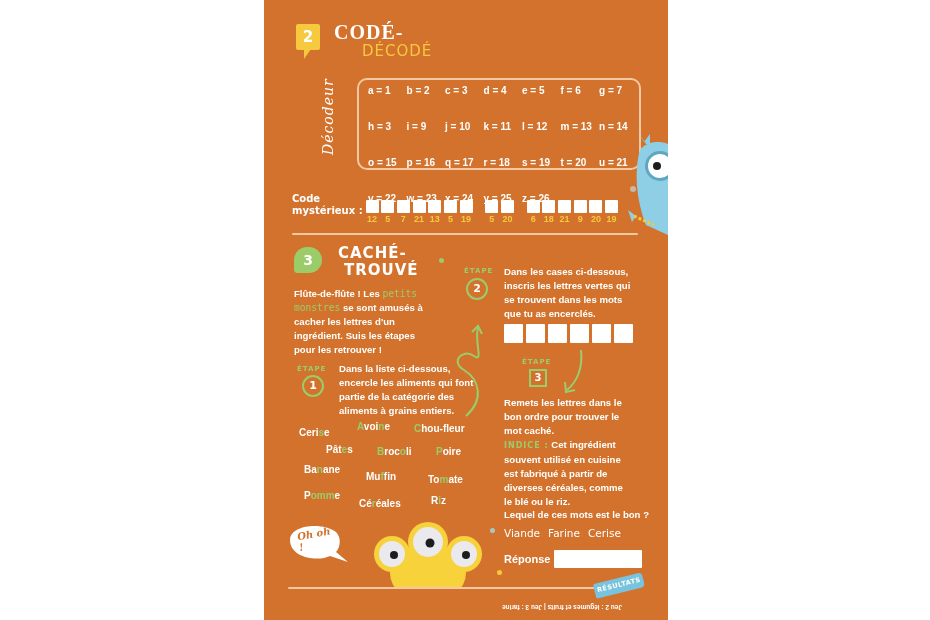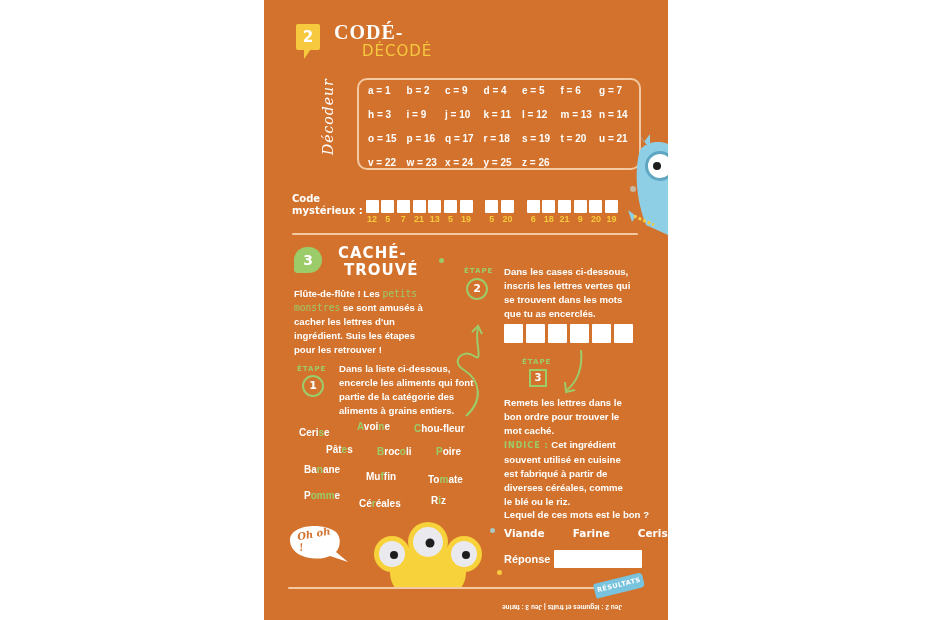--- a/index.html
+++ b/index.html
@@ -8,21 +8,21 @@
   .abs { position:absolute; }
   .num-badge { position:absolute; left:32px; top:24px; width:24px; height:26px; background:#f6c93e; border-radius:2px; color:#fff; font-weight:bold; font-size:15px; text-align:center; line-height:26px; }
   .num-badge:after { content:""; position:absolute; left:8px; bottom:-9px; border-left:0 solid transparent; border-right:7px solid transparent; border-top:10px solid #f6c93e; }
   .title-1 { position:absolute; left:70px; top:22px; font-weight:bold; font-size:20px; letter-spacing:1px; color:#fff; line-height:20px; font-family:Liberation Serif, serif; }
   .title-2 { position:absolute; left:86px; top:43px; font-weight:normal; font-size:15px; letter-spacing:1px; color:#f6c93e; line-height:16px;margin-left:12px; }
   .intro { position:absolute; left:172px; top:25px; width:222px; font-size:9.6px; line-height:14px; color:#fff; font-weight:bold; font-family:"Liberation Sans", sans-serif; }
   .yellow-script { color:#f6c93e; font-family:"DejaVu Sans Mono", monospace; font-weight:normal; }
   .green-script { color:#9ccb6a; font-family:"DejaVu Sans Mono", monospace; font-weight:normal; }
   .decoder-box { position:absolute; left:93px; top:78px; width:280px; height:88px; border:2px solid #f3c9a3; border-radius:10px; }
   .decoder-label { position:absolute; left:56px; top:155px; transform-origin:left top; transform:rotate(-90deg); font-size:14px; color:#fff; font-family:"DejaVu Serif", serif; font-style:italic; letter-spacing:1px; white-space:nowrap; }
-  .decoder-grid { position:absolute; left:104px; top:84px; display:grid; grid-template-columns:repeat(7,38.5px); row-gap:10px; font-size:10px; font-weight:bold; font-family:"Liberation Sans", sans-serif; }
+  .decoder-grid { position:absolute; left:104px; top:84px; display:grid; grid-template-columns:repeat(7,38.5px); row-gap:22px; font-size:10px; font-weight:bold; font-family:"Liberation Sans", sans-serif; }
   .decoder-grid span { height:14px; line-height:14px; white-space:nowrap; }
   .indice { position:absolute; left:28px; top:181px; font-size:9.6px; font-weight:bold; font-family:"Liberation Sans", sans-serif; white-space:nowrap; }
   .indice-label { color:#f6c93e; letter-spacing:1px; font-family:"DejaVu Sans", sans-serif; font-size:8px; }
   .code-label { position:absolute; left:28px; top:193px; font-size:10px; font-weight:bold; line-height:12px; font-family:"DejaVu Sans", sans-serif; }
   .code-cells { position:absolute; left:101px; top:200px; display:flex; }
   .code-word { display:flex; margin-right:10px; }
   .code-cell { width:14px; margin-right:1.7px; display:flex; flex-direction:column; align-items:center; }
   .code-cell .box { width:13px; height:13px; background:#fff; border-radius:1px; }
   .code-cell .n { color:#f6c93e; font-size:9px; font-weight:bold; margin-top:1px; line-height:10px; font-family:"Liberation Sans", sans-serif;text-align:center; }
   .divider { position:absolute; height:2px; background:#f3c9a3; border-radius:1px; }
@@ -30,42 +30,42 @@
   .title3-1 { position:absolute; left:74px; top:245px; font-weight:bold; font-size:15px; letter-spacing:1px; line-height:16px; }
   .title3-2 { position:absolute; left:80px; top:262px; font-weight:bold; font-size:15px; letter-spacing:1px; line-height:16px; }
   .body-text { font-size:9.6px; font-weight:bold; line-height:14px; font-family:"Liberation Sans", sans-serif; }
   .etape-label { color:#9ccb6a; font-size:7px; font-weight:bold; letter-spacing:1px; font-family:"DejaVu Sans", sans-serif; }
   .circle-step { width:18px; height:18px; border:2px solid #9ccb6a; border-radius:50%; color:#fff; font-weight:bold; font-size:11px; text-align:center; line-height:18px; }
   .square-step { width:14px; height:14px; border:2px solid #9ccb6a; color:#fff; font-weight:bold; font-size:10px; text-align:center; line-height:14px; }
   .letter-boxes { position:absolute; left:240px; top:324px; display:flex; gap:3px; }
   .letter-boxes .box { width:19px; height:19px; background:#fff; border-radius:1px; }
   .food { position:absolute; font-size:10px; font-weight:bold; font-family:"Liberation Sans", sans-serif; white-space:nowrap; }
   .food .g { color:#9ccb6a; }
-  .choices { position:absolute; left:240px; top:527px; display:flex; gap:28px; font-size:10.5px; font-weight:bold; font-family:"DejaVu Sans", sans-serif; }
+  .choices { position:absolute; left:240px; top:527px; display:flex; gap:8px; font-size:10.5px; font-weight:normal; font-family:"DejaVu Sans", sans-serif; }
   .answer-label { position:absolute; left:240px; top:553px; font-size:11px; font-weight:bold; font-family:"Liberation Sans", sans-serif; }
   .answer-input { position:absolute; left:290px; top:550px; width:88px; height:18px; background:#fff; border:none; border-radius:1px; padding:0; }
   .results-tag { position:absolute; left:330px; top:578px; width:50px; height:15px; background:#78c3dd; color:#fff; font-size:6.5px; font-weight:bold; letter-spacing:0.5px; text-align:center; line-height:15px; transform:rotate(-14deg); border-radius:2px 4px 4px 2px; }
   .footer-text { position:absolute; left:238px; top:604px; font-size:6.5px; font-weight:bold; transform:rotate(180deg); white-space:nowrap; font-family:"Liberation Sans", sans-serif; }
   .dot { position:absolute; border-radius:50%; }
 </style>
 </head>
 <body>
 
 <div class="page">
 
   <div class="num-badge">2</div>
   <div class="title-1">CODÉ-</div>
   <div class="title-2">DÉCODÉ</div>
 
   <div class="decoder-label">Décodeur</div>
   <div class="decoder-box"></div>
   <div class="decoder-grid" id="decoder-grid">
       <span>a = 1</span>
       <span>b = 2</span>
-      <span>c = 9</span>
+      <span>c = 3</span>
       <span>d = 4</span>
       <span>e = 5</span>
       <span>f = 6</span>
       <span>g = 7</span>
       <span>h = 3</span>
       <span>i = 9</span>
       <span>j = 10</span>
       <span>k = 11</span>
       <span>l = 12</span>
       <span>m = 13</span>

